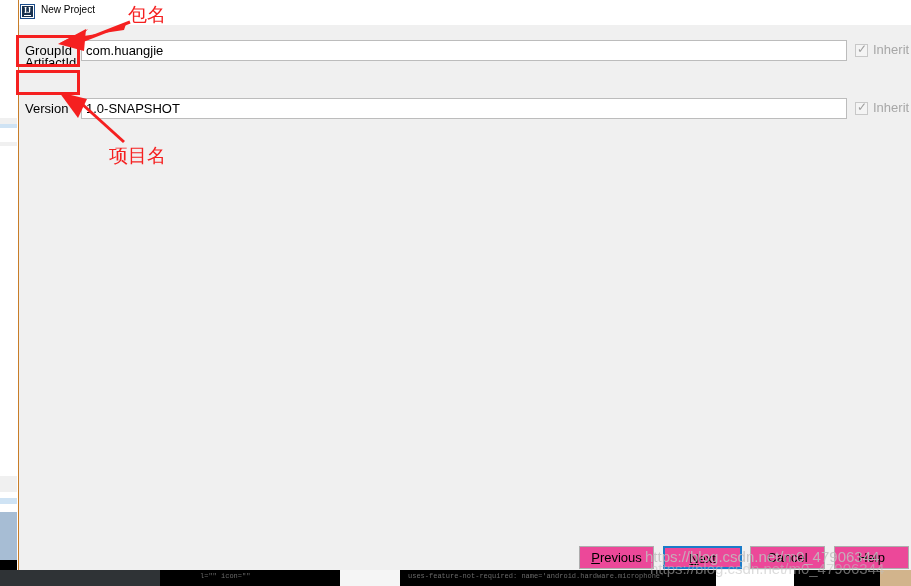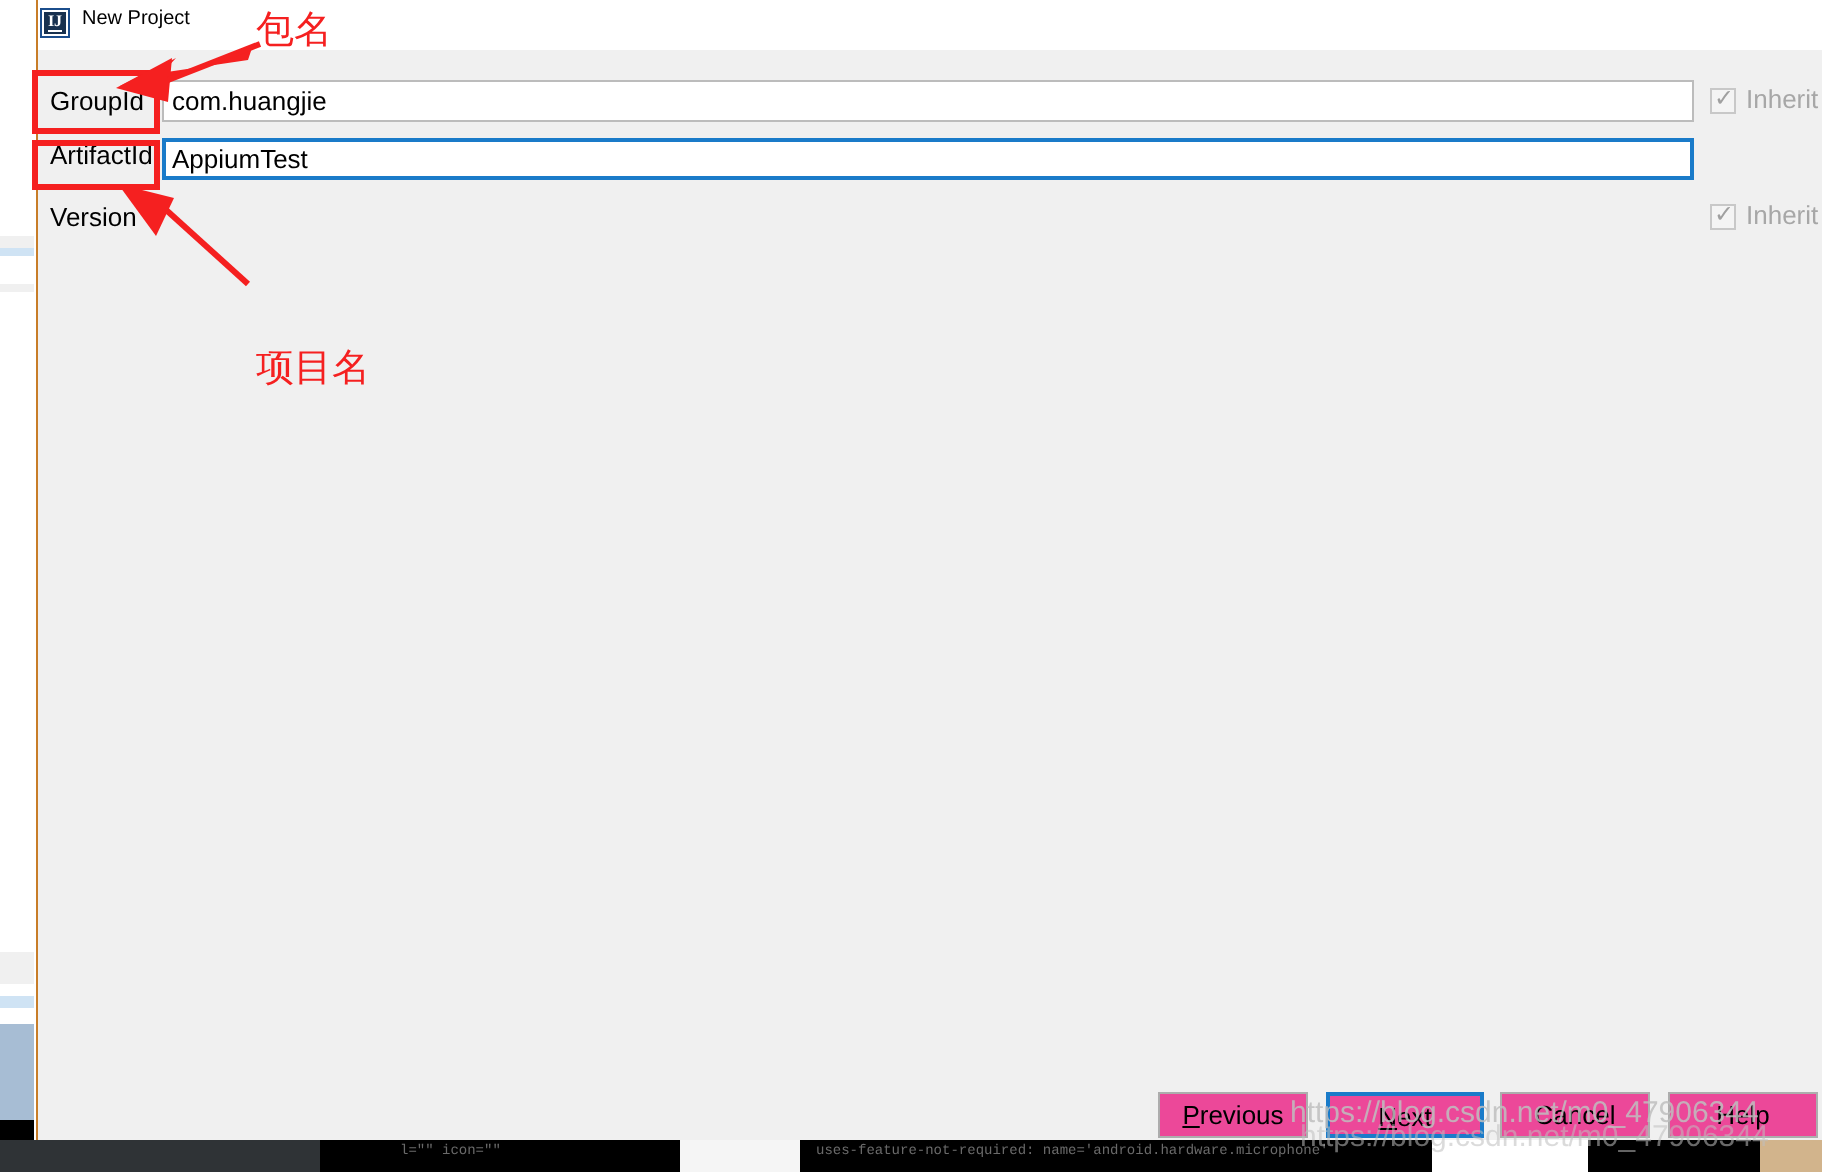--- a/index.html
+++ b/index.html
@@ -319,26 +319,26 @@
       <div class="field" style="left:62px; top:15px; width:766px;">
         <span class="field-text">com.huangjie</span>
       </div>
       <div class="chk-wrap" style="left:836px; top:19px;">
         <span class="chk-box">
             <span class="tick">✓</span>
           </span>
         <span class="chk-label">Inherit</span>
       </div>
 
-      <div class="row-label" style="left:6px; top:45px;">ArtifactId</div>
-      <div class="field focused" style="left:62px; top:44px; width:766px;">
-        <span class="field-text" style="left:3px; top:1px;">AppiumTest</span>
-      </div>
+      <div class="row-label" style="left:6px; top:30px;">ArtifactId</div>
 
       <div class="row-label" style="left:6px; top:76px;">Version</div>
+      <div class="field" style="left:62px; top:73px; width:766px;">
+        <span class="field-text">1.0-SNAPSHOT</span>
+      </div>
       <div class="chk-wrap" style="left:836px; top:77px;">
         <span class="chk-box">
             <span class="tick">✓</span>
           </span>
         <span class="chk-label">Inherit</span>
       </div>
 
     </div>
 
     <div class="btnbar">
@@ -366,21 +366,21 @@
     <div class="code-seg" style="left:400px; width:500px; background:#000000;"></div>
     <div class="code-txt" style="left:408px;">uses-feature-not-required: name='android.hardware.microphone'</div>
     <div class="code-white" style="left:716px; width:78px; background:#ffffff;"></div>
     <div class="code-tan" style="left:880px; width:31px;"></div>
   </div>
 
   <div class="red-box" style="left:16px; top:35px; width:64px; height:32px;"></div>
   <div class="red-box" style="left:16px; top:70px; width:64px; height:25px;"></div>
 
   <div class="anno-text" style="left:128px; top:2px;">包名</div>
-  <div class="anno-text" style="left:128px; top:143px;margin-top:28px;">项目名</div>
+  <div class="anno-text" style="left:109px; top:143px;">项目名</div>
 
   <svg class="anno-svg" xmlns="http://www.w3.org/2000/svg">
 
     <path d="M126,24 L76,42 L88,29 L60,43 L82,47 L70,38 L124,30 Z" fill="#f52020"></path>
     <polygon points="58,44 86,29 84,51" fill="#f52020"></polygon>
     <path d="M84,40 L130,22" stroke="#f52020" stroke-width="3" fill="none"></path>
 
     <polygon points="59,92 87,99 78,118" fill="#f52020"></polygon>
     <path d="M82,104 L124,142" stroke="#f52020" stroke-width="3" fill="none"></path>
   </svg>

